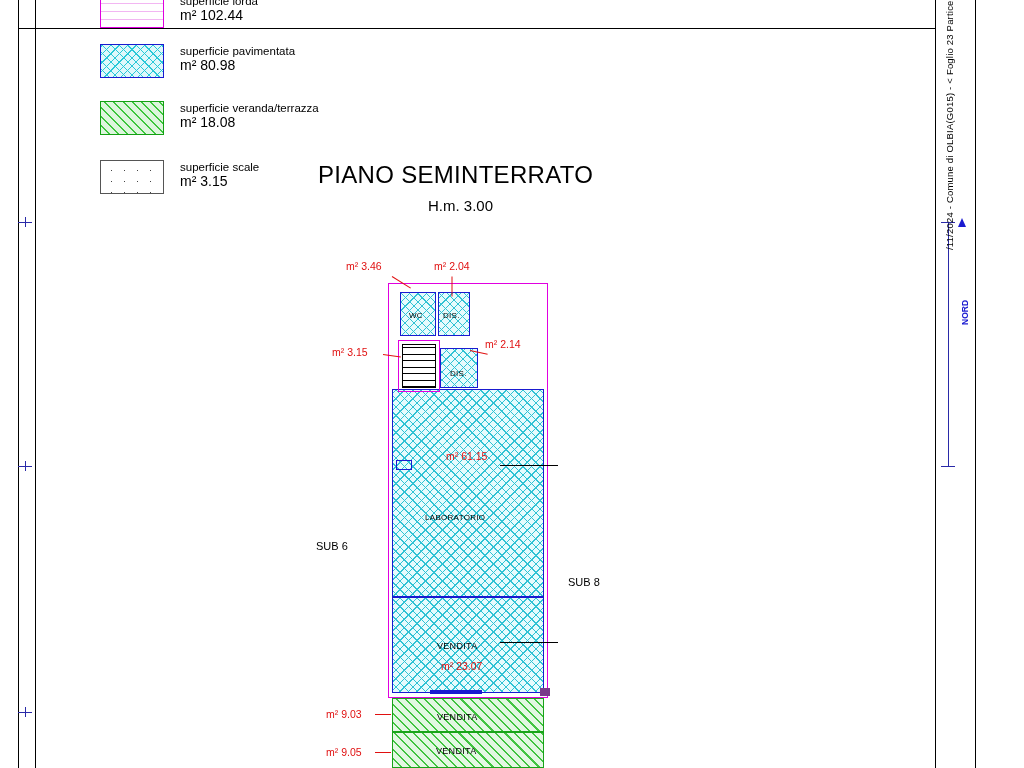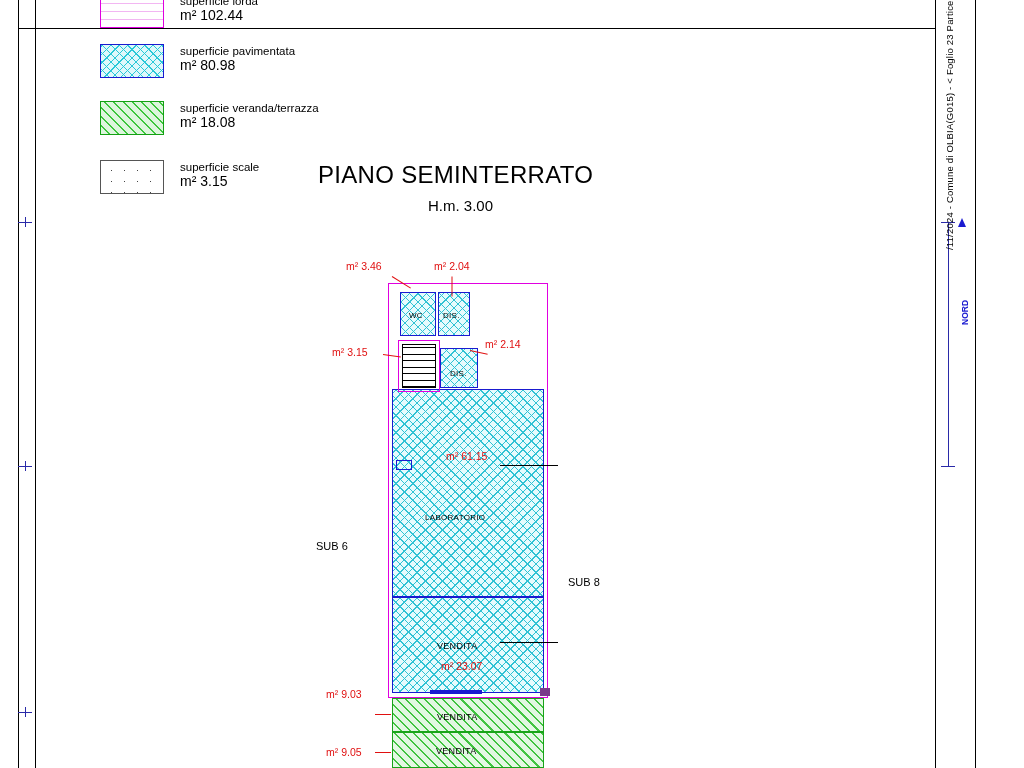--- a/index.html
+++ b/index.html
@@ -315,21 +315,21 @@
 
   <div class="area-red" style="left:332px; top:346px;">m² 3.15</div>
   <div class="leader" style="left:383px; top:354px; width:18px; transform:rotate(8deg);"></div>
 
   <div class="area-red" style="left:446px; top:450px;">m² 61.15</div>
   <div class="dim-line" style="left:500px; top:465px; width:58px;"></div>
 
   <div class="area-red" style="left:434px; top:660px;margin-left:7px;">m² 23.07</div>
   <div class="dim-line" style="left:500px; top:642px; width:58px;"></div>
 
-  <div class="area-red" style="left:326px; top:688px;">m² 9.03</div>
+  <div class="area-red" style="left:326px; top:708px;">m² 9.03</div>
   <div class="leader" style="left:375px; top:714px; width:16px;"></div>
 
   <div class="area-red" style="left:326px; top:746px;">m² 9.05</div>
   <div class="leader" style="left:375px; top:752px; width:16px;"></div>
 
   <div class="sub-label" style="left:316px; top:540px;">SUB 6</div>
   <div class="sub-label" style="left:568px; top:540px;margin-top:36px;">SUB 8</div>
 
 </div>
 

